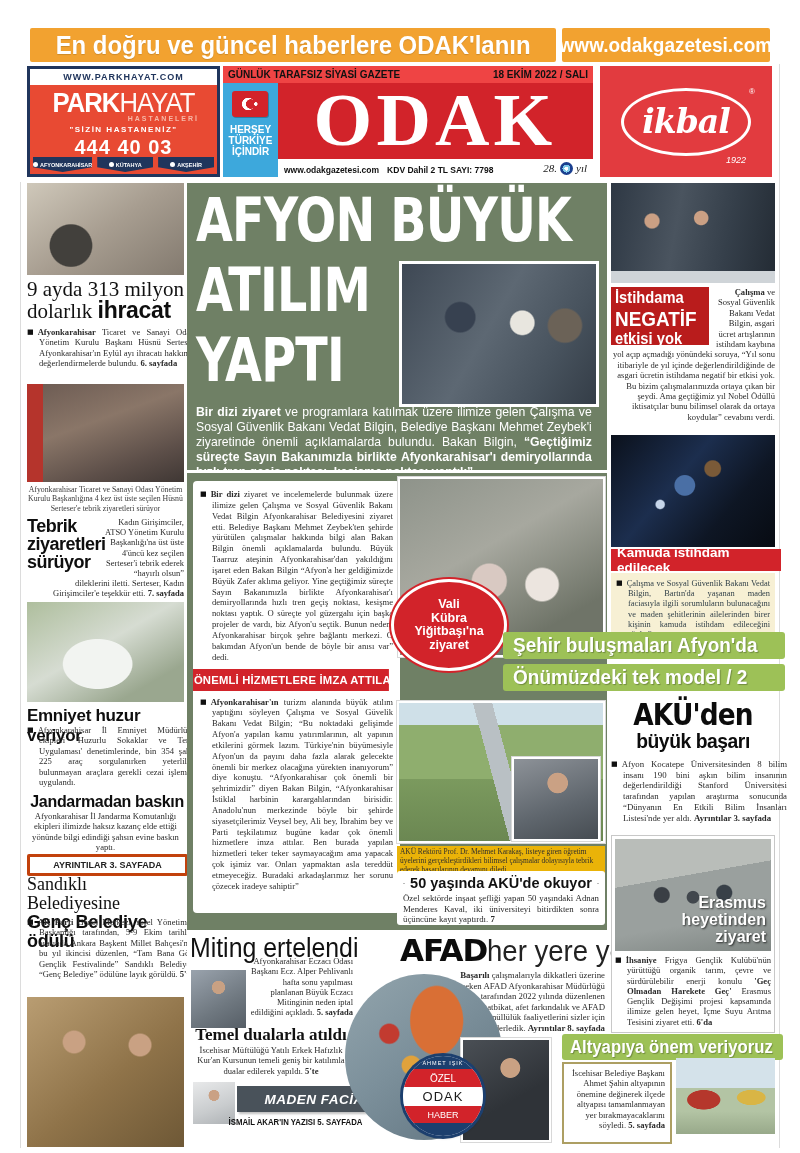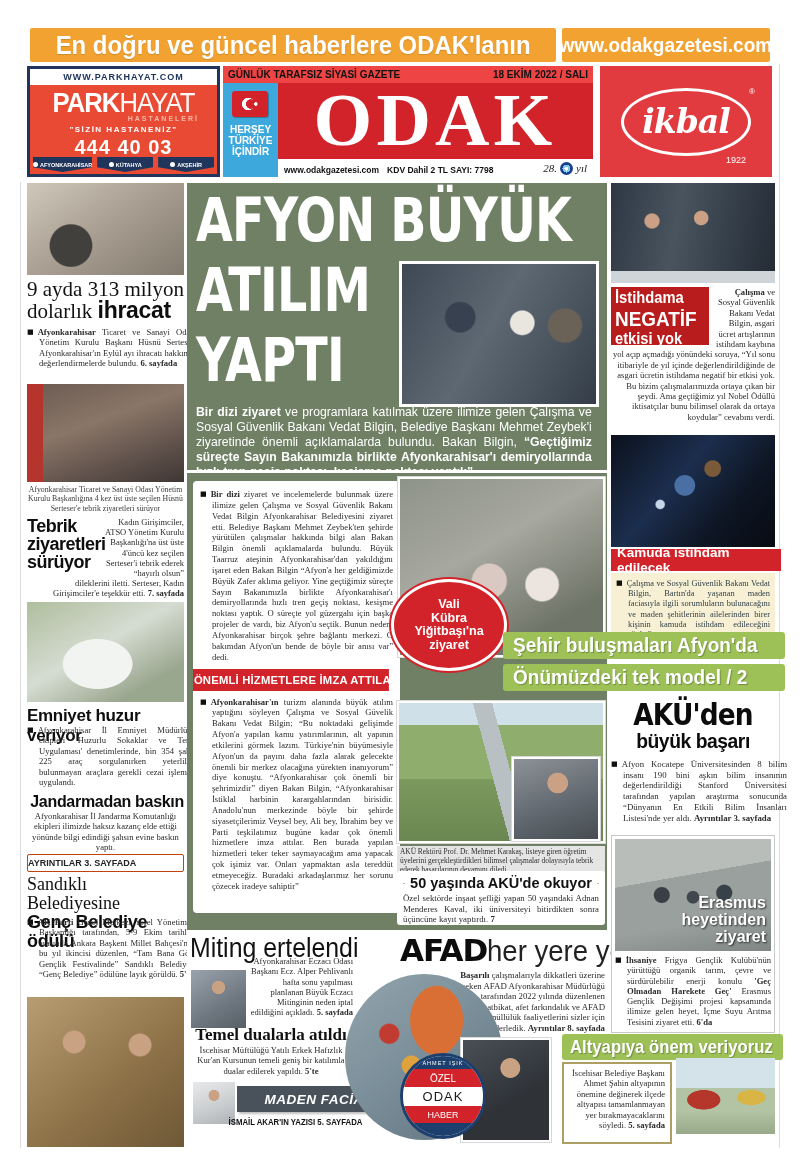--- a/index.html
+++ b/index.html
@@ -37,21 +37,21 @@
         radial-gradient(circle at 52% 50%,#D2232A 0 4.5px,transparent 5px),
         radial-gradient(circle at 45% 50%,#fff 0 6px,transparent 6.5px),#D2232A;
         border-radius:3px;box-shadow:1px 1px 0 rgba(0,0,0,.25);}
   .mh-title{position:absolute;left:58px;right:4px;top:14px;bottom:16px;display:flex;align-items:center;justify-content:center;
         font-family:"Liberation Serif",serif;font-weight:700;color:#fff;font-size:74px;letter-spacing:4px;transform:scaleX(1.02);}
   
   .ik{position:absolute;background:#E23B3F;display:flex;align-items:center;justify-content:center;}
   .ik-oval{position:relative;border:3px solid #fff;border-radius:50%;width:124px;height:62px;display:flex;align-items:center;justify-content:center;}
   .ik-brand{font-family:"DejaVu Serif",serif;font-style:italic;font-weight:700;color:#fff;font-size:33px;letter-spacing:-1px;}
   .ik-reg{position:absolute;right:-7px;top:-4px;color:#fff;font-size:8px;}
-  .ik-year{position:absolute;right:2px;bottom:-12px;color:#fff;font-size:9px;}
+  .ik-year{position:absolute;right:2px;bottom:-12px;color:#fff;font-size:9px;font-style:italic;}
   
   .serif{font-family:"Liberation Serif",serif;}
   .bodytxt{font-family:"Liberation Serif",serif;font-size:8.6px;line-height:10.4px;color:#2b2b2b;text-align:justify;padding-left:12px;}
   .blt{display:inline-block;font-size:7px;color:#111;margin-left:-12px;margin-right:4px;vertical-align:1px;font-family:"DejaVu Sans",sans-serif;}
   .b{font-weight:700;}
   .pref{font-weight:700;}
   .photo{position:absolute;background-size:cover;}
   .wb2{border:2px solid #fff;box-sizing:border-box;box-shadow:0 0 0 1px #d8d8d8;}
   .cap{font-family:"Liberation Serif",serif;color:#3a3a3a;text-align:center;}
   
@@ -77,21 +77,21 @@
   .mitinghl{position:absolute;font-size:27px;color:#111;font-family:"Liberation Sans",sans-serif;font-weight:400;transform:scaleX(.92);transform-origin:0 0;white-space:nowrap;}
   .madenban{position:absolute;background:#49525A;color:#fff;font-weight:700;font-style:italic;font-size:13.5px;display:flex;align-items:center;justify-content:center;letter-spacing:.5px;box-shadow:2px 2px 2px rgba(0,0,0,.25);}
   .afadh{position:absolute;white-space:nowrap;}
   .afadh .a1{font-weight:700;font-size:31px;color:#0c0c0c;letter-spacing:-1px;font-family:"DejaVu Sans",sans-serif;padding-left:48px;}
   .afadh .a2{font-weight:400;font-size:29px;color:#222;transform:scaleX(.95);display:inline-block;transform-origin:0 50%;}
   .badge{position:absolute;border-radius:50%;overflow:hidden;background:#fff;box-shadow:0 0 0 3px #1C3F6E,1px 2px 3px rgba(0,0,0,.3);display:flex;flex-direction:column;}
   .badge div{display:flex;align-items:center;justify-content:center;color:#fff;font-weight:400;}
   .aku-h1{font-weight:700;font-size:30px;line-height:30px;color:#0c0c0c;letter-spacing:-1px;transform:scaleX(.88);font-family:"DejaVu Sans",sans-serif;}
   .aku-h2{font-weight:700;font-size:21px;line-height:22px;color:#0c0c0c;letter-spacing:-.5px;transform:scaleX(.92);}
   .hl-sans{font-weight:700;color:#0e0e0e;font-family:"Liberation Sans",sans-serif;letter-spacing:-.3px;}
-  .ayr{border:1px solid #c2410c;border-radius:2px;text-align:left;font-weight:700;font-size:9px;color:#222;padding:3px 0;}
+  .ayr{border:3px solid #c2410c;border-radius:2px;text-align:center;font-weight:700;font-size:9px;color:#222;padding:3px 0;}
 </style>
 </head>
 <body>
 
 <div class="page">
 
   <div class="edge" style="left:20px;top:182px;height:966px"></div>
   <div class="edge" style="left:779px;top:64px;height:1084px"></div>
 
   <div class="banner" style="left:30px;top:28px;width:526px;height:34px">
@@ -245,21 +245,21 @@
         <div>ziyaret</div>
       </div>
 
       <div class="photo wb2" style="left:210px;top:228px;width:208px;height:142px;background:
         linear-gradient(75deg,transparent 46%,#b9c0c4 46% 54%,transparent 54%),
         linear-gradient(180deg,#cfe0e8 0 16%,#8fae6e 16% 55%,#7b9a5e 55%,#6b8752)">
         <div class="photo wb2" style="left:113px;top:54px;width:88px;height:84px;background:
           radial-gradient(circle at 52% 30%, #caa184 0 14%, transparent 15%),
           linear-gradient(160deg,#8d9298,#5f666d 60%,#464c52)"></div>
       </div>
-      <div class="abs cap" style="left:210px;top:373px;width:208px;font-size:7.4px;line-height:8.8px;text-align:left;color:#2e2e2e;background:#e5e5e5;padding:2px 3px;box-sizing:border-box">AKÜ Rektörü Prof. Dr. Mehmet Karakaş, listeye giren öğretim üyelerini  gerçekleştirdikleri bilimsel çalışmalar dolayısıyla tebrik ederek başarılarının devamını diledi.</div>
+      <div class="abs cap" style="left:210px;top:373px;width:208px;font-size:7.4px;line-height:8.8px;text-align:left;color:#2e2e2e;background:#eab308;padding:2px 3px;box-sizing:border-box">AKÜ Rektörü Prof. Dr. Mehmet Karakaş, listeye giren öğretim üyelerini  gerçekleştirdikleri bilimsel çalışmalar dolayısıyla tebrik ederek başarılarının devamını diledi.</div>
 
       <div class="okbox" style="left:210px;top:398px;width:208px;height:54px">
         <div class="okhl">
             <span>50 yaşında AKÜ'de okuyor</span>
           </div>
         <div class="bodytxt" style="padding-left:0;font-size:8.8px;line-height:10.6px;margin-top:2px"><span>Özel sektörde inşaat şefliği yapan 50 yaşındaki Adnan Menderes Kaval, iki üniversiteyi bitirdikten sonra üçüncüne kayıt yaptırdı. </span><span class="pref">7</span></div>
       </div>
     </div>
 
     <div class="abs" style="left:0;top:747px;width:420px;height:223px;background:#fff">

